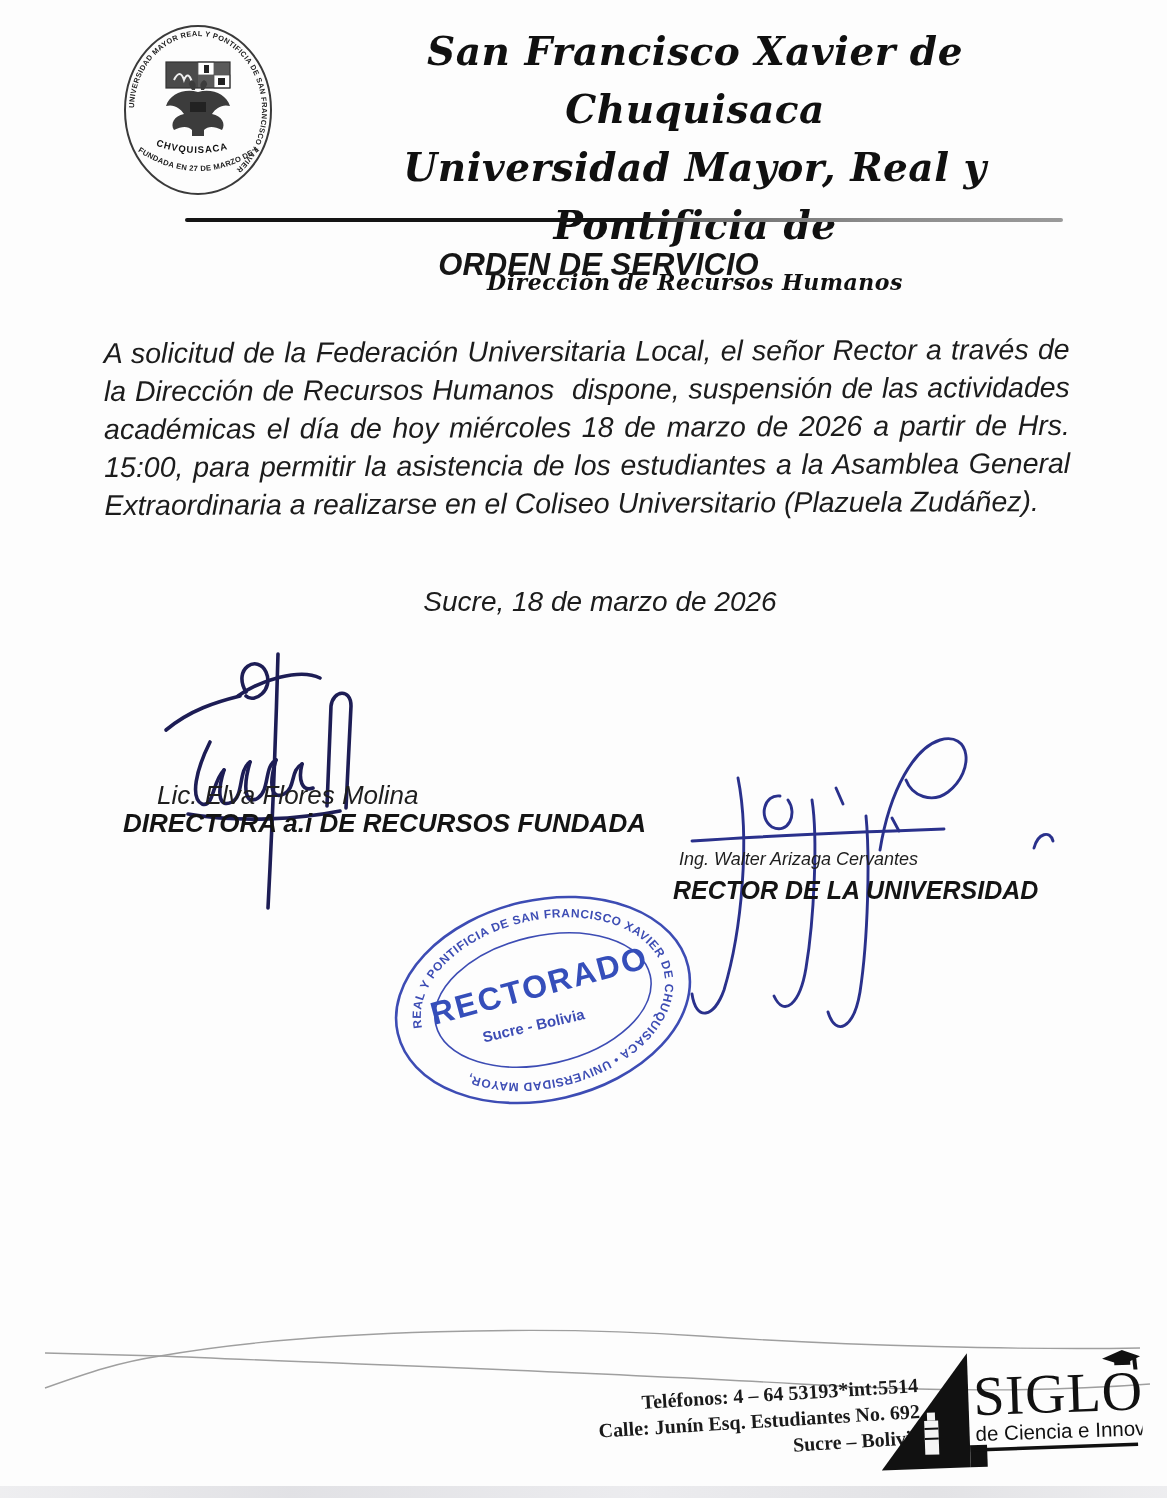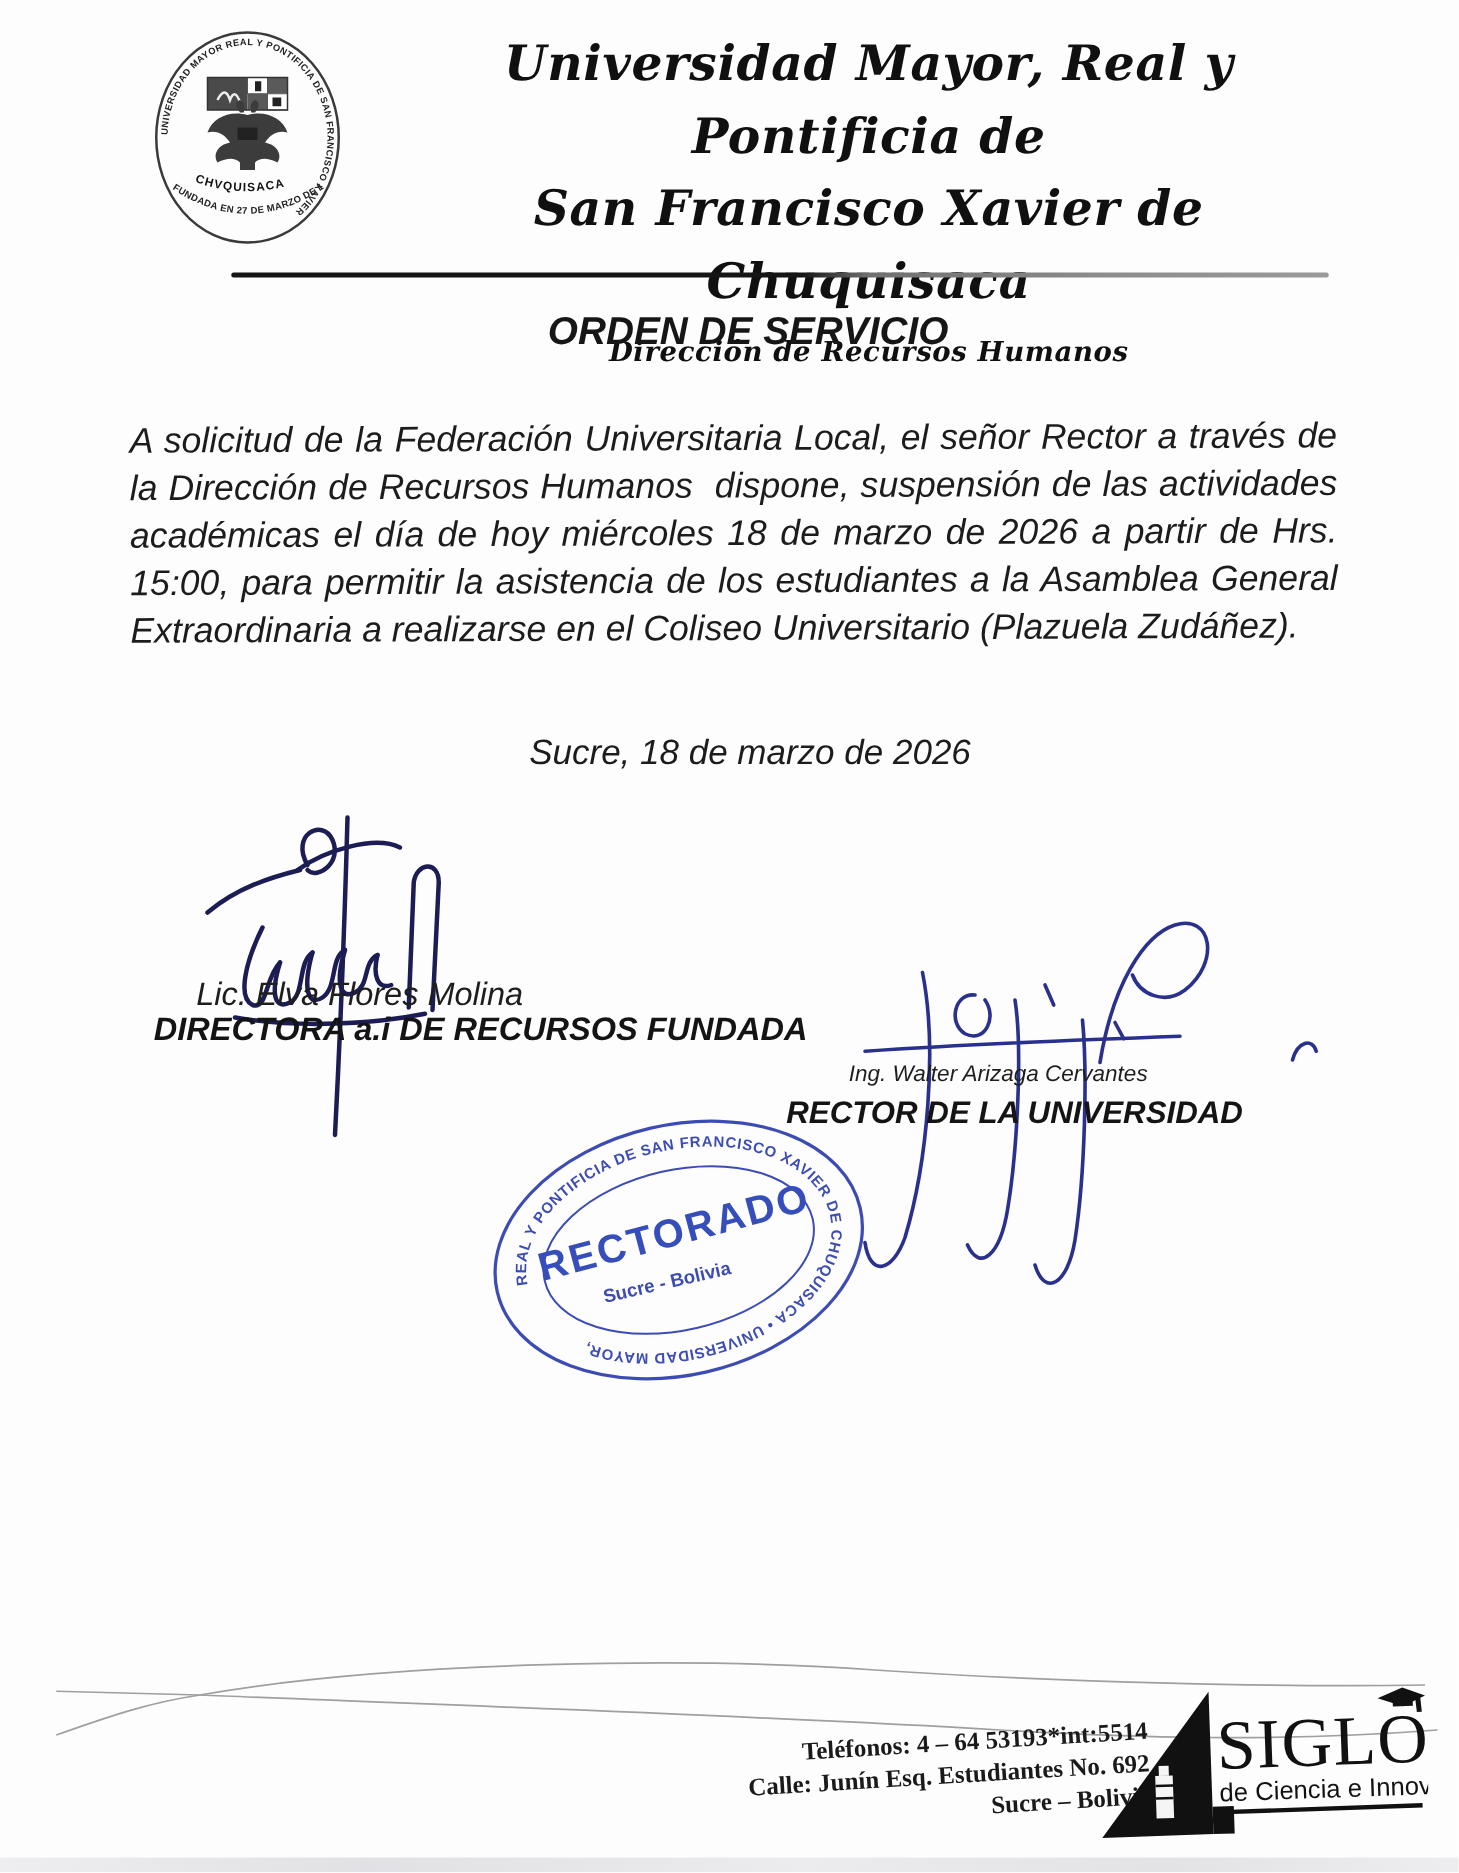--- a/index.html
+++ b/index.html
@@ -105,22 +105,22 @@
     </g>
     <text font-family="Liberation Sans, sans-serif" font-size="9.5" font-weight="bold" fill="#111" letter-spacing="1">
       <textPath href="#sealCity" startOffset="4">CHVQUISACA</textPath>
     </text>
     <text font-family="Liberation Sans, sans-serif" font-size="7.6" font-weight="bold" fill="#222" letter-spacing="0.3">
       <textPath href="#sealFound" startOffset="2">FUNDADA EN 27 DE MARZO DE 1624</textPath>
     </text>
   </svg>
 
   <div class="org-block">
+    <div class="org-line">San Francisco Xavier de Chuquisaca</div>
     <div class="org-line">Universidad Mayor, Real y Pontificia de</div>
-    <div class="org-line">San Francisco Xavier de Chuquisaca</div>
     <div class="org-dept">Dirección de Recursos Humanos</div>
   </div>
 
   <div class="header-rule"></div>
 
   <div class="doc-title">
     <div>ORDEN DE SERVICIO</div>
   </div>
 
   <div class="body-par">A solicitud de la Federación Universitaria Local, el señor Rector a través de la Dirección de Recursos Humanos  dispone, suspensión de las actividades académicas el día de hoy miércoles 18 de marzo de 2026 a partir de Hrs. 15:00, para permitir la asistencia de los estudiantes a la Asamblea General Extraordinaria a realizarse en el Coliseo Universitario (Plazuela Zudáñez).</div>
@@ -154,21 +154,21 @@
       <path d="M172 102 C178 140 174 222 166 270 C160 306 144 320 134 298"></path>
       <path d="M196 90 L203 106"></path>
       <path d="M226 118 C230 160 228 242 220 294 C214 330 196 340 188 314"></path>
       <path d="M252 120 L259 133"></path>
       <path d="M52 143 C140 137 220 134 304 131"></path>
       <path d="M394 150 C398 135 410 132 413 143"></path>
     </g>
   </svg>
 
   <div class="sig-name-r" style="left:679px;top:849px;">Ing. Walter Arizaga Cervantes</div>
-  <div class="sig-title-r" style="left:629px;top:876px;">RECTOR DE LA UNIVERSIDAD</div>
+  <div class="sig-title-r" style="left:673px;top:876px;">RECTOR DE LA UNIVERSIDAD</div>
 
   <svg class="stamp" viewBox="0 0 330 245">
     <defs>
       <path id="stampRing" d="M41,122 A124,80 0 1 1 289,122 A124,80 0 1 1 41,122" fill="none"></path>
     </defs>
     <g transform="rotate(-13 165 122)">
       <ellipse cx="165" cy="122" rx="149" ry="100" fill="none" stroke="#2d3eae" stroke-width="2.6"></ellipse>
       <ellipse cx="165" cy="122" rx="110" ry="64" fill="none" stroke="#2d3eae" stroke-width="1.6"></ellipse>
       <text font-family="Liberation Sans, sans-serif" font-size="12" font-weight="bold" fill="#2d3eae" letter-spacing="0.6">
         <textPath href="#stampRing" startOffset="0">REAL Y PONTIFICIA DE SAN FRANCISCO XAVIER DE CHUQUISACA  •  UNIVERSIDAD MAYOR,</textPath>

